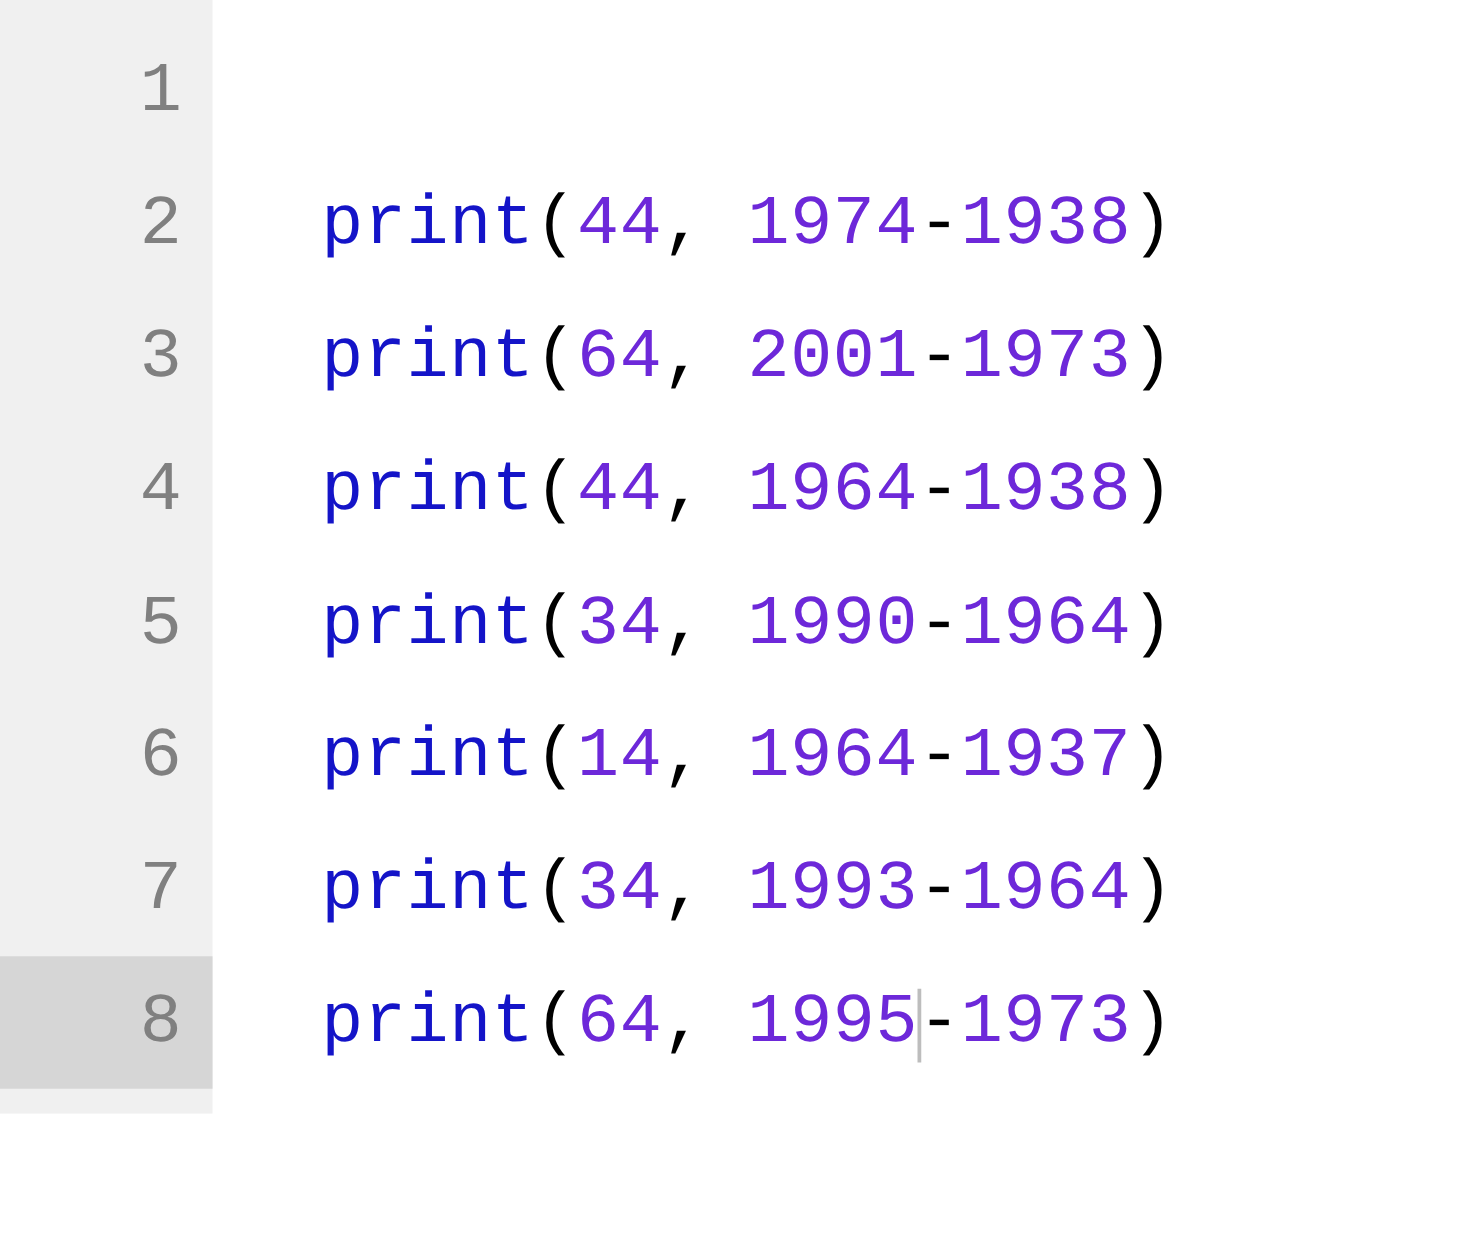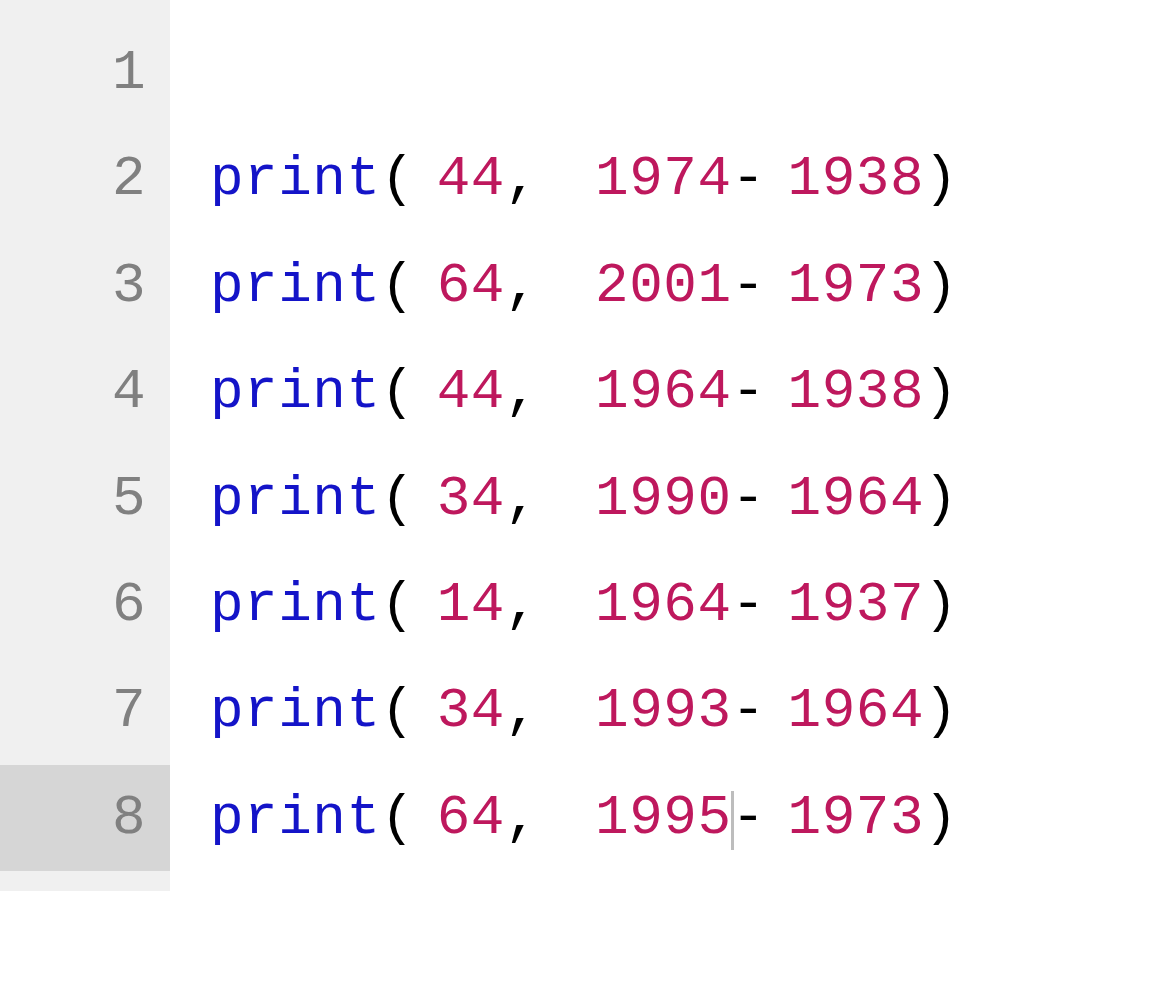--- a/index.html
+++ b/index.html
@@ -38,24 +38,24 @@
       flex: 1;
       white-space: pre;
       position: relative;
     }
     .code-line {
       display: block;
       position: relative;
     }
     .tok-func {
       color: #1414c8;
+      margin-left: 47px;
     }
     .tok-num {
-      color: #be185d;
-      margin-left: 22px;
+      color: #6d28d9;
     }
     .tok-punct {
       color: #000000;
     }
     .tok-op {
       color: #000000;
     }
     .cursor {
       display: inline-block;
       width: 3px;

